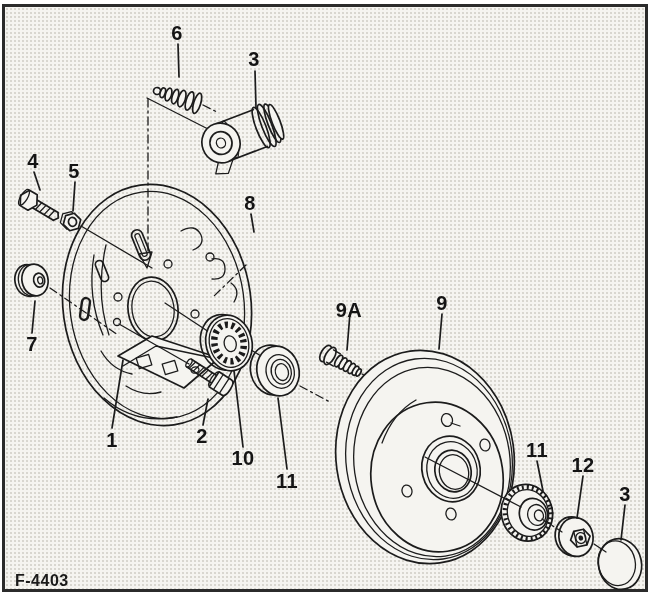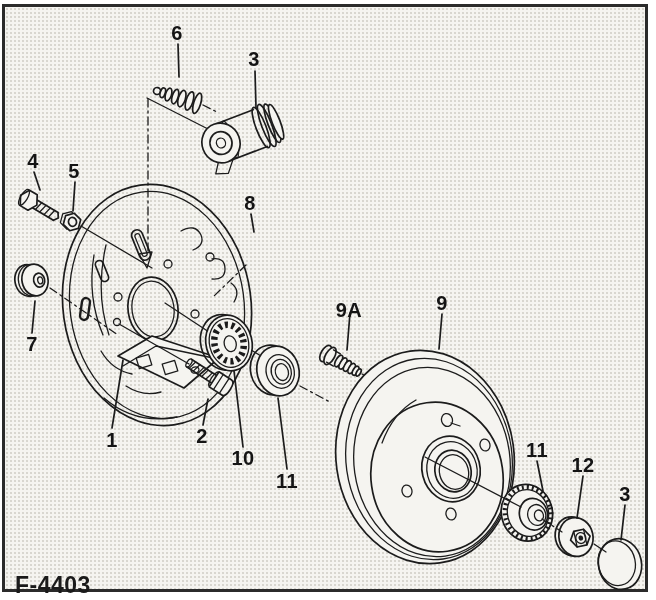--- a/index.html
+++ b/index.html
@@ -16,21 +16,21 @@
     background-size:4px 4px;
   }
   svg.art{position:absolute;left:0;top:0;}
   .callout{
     position:absolute;transform:translate(-50%,-50%);
     font-weight:bold;font-size:20px;color:#141414;letter-spacing:0.5px;
     font-family:"Liberation Sans", sans-serif;white-space:nowrap;
   }
   .figcode{
     position:absolute;left:10px;top:565px;
-    font-size:23px;font-weight:600;color:#1a1a1a;letter-spacing:0.5px;
+    font-size:16px;font-weight:600;color:#1a1a1a;letter-spacing:0.5px;
   }
   .ink{stroke:#1c1c1c;fill:none;stroke-width:1.7;stroke-linecap:round;stroke-linejoin:round;}
   .paper{fill:#f5f4f0;}
   .thin{stroke-width:1.3;}
   .dashdot{stroke-dasharray:8 4 2 4;}
 </style>
 </head>
 <body>
 
 <div class="canvas">

